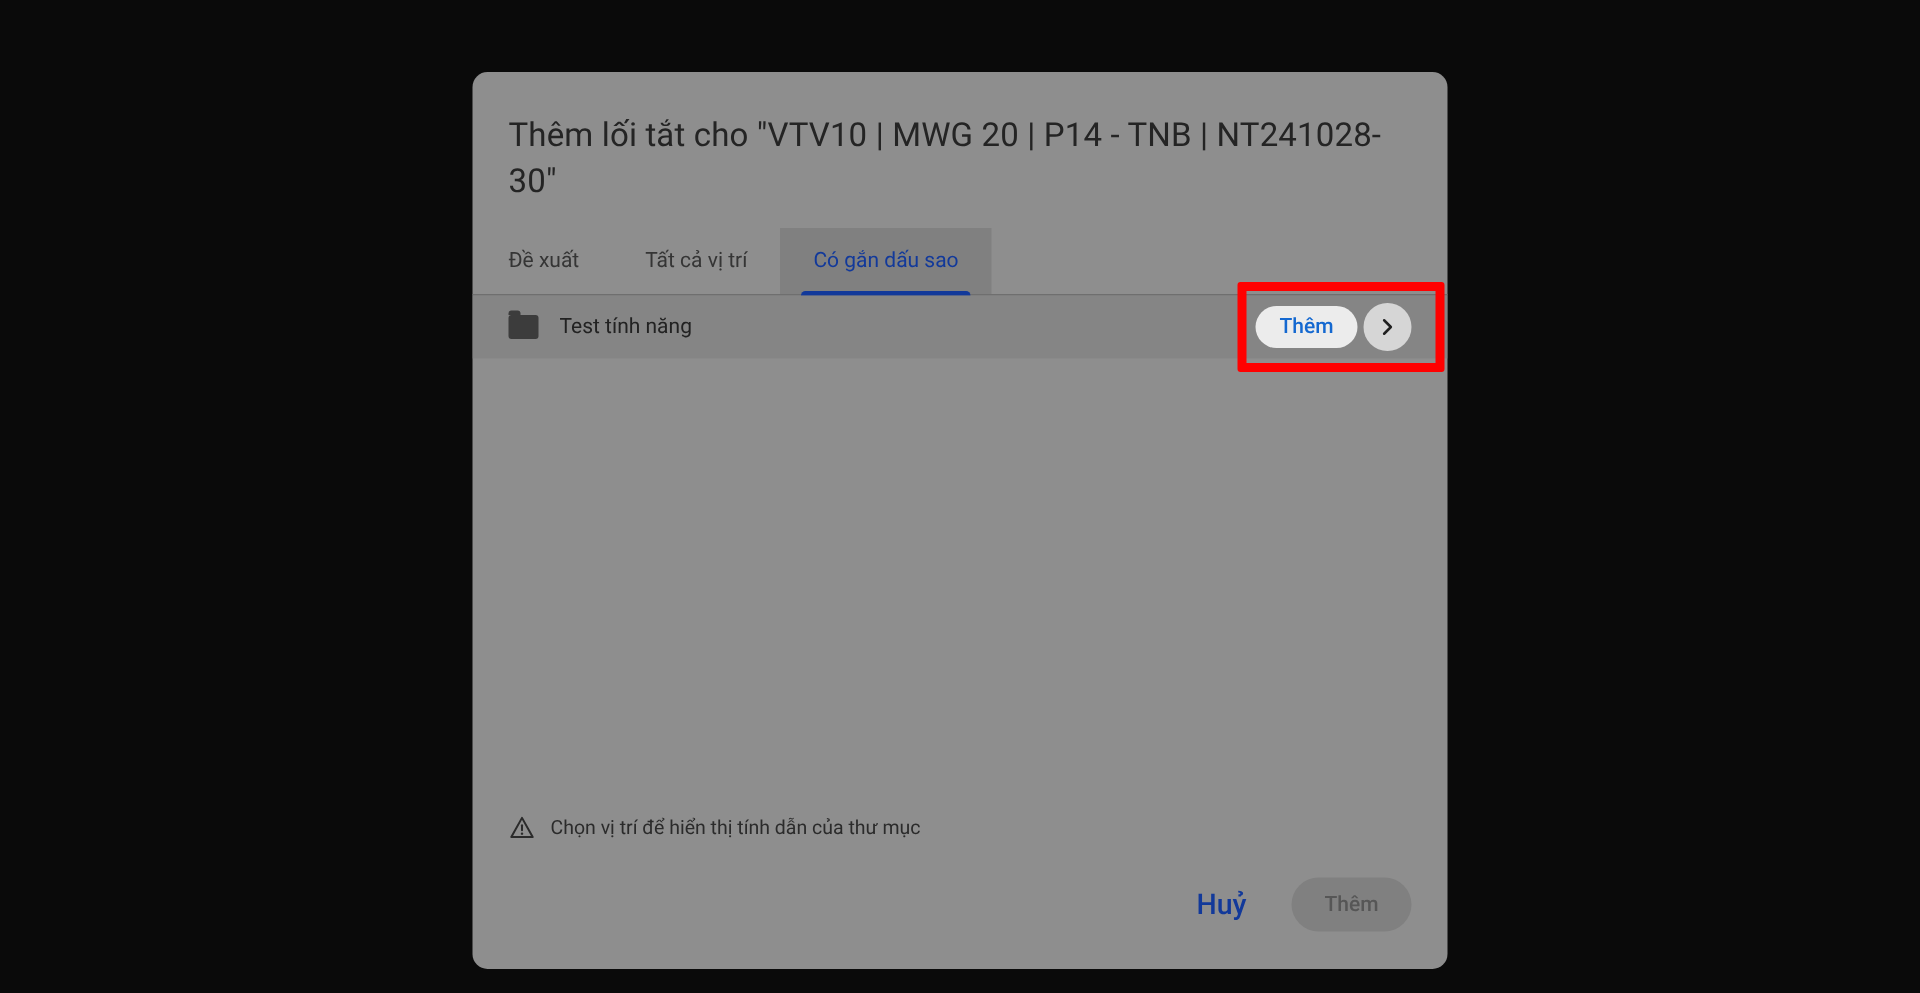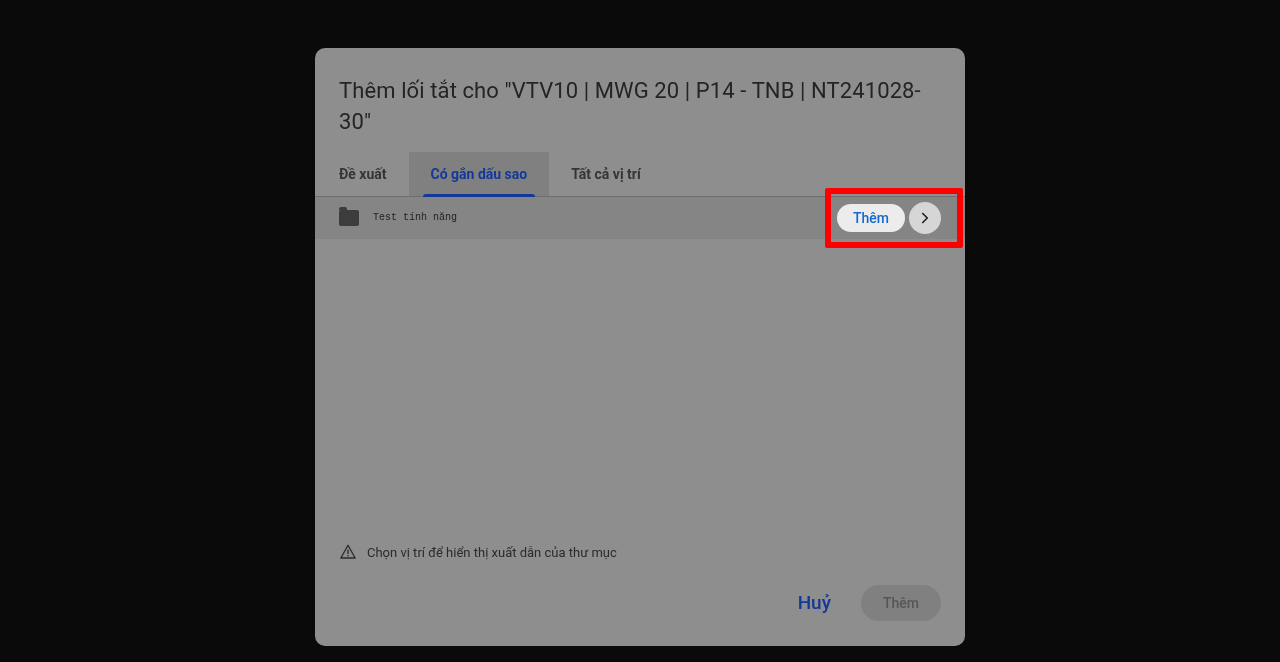--- a/index.html
+++ b/index.html
@@ -44,21 +44,21 @@
     }
     .tabs {
       display: flex;
       padding: 0 24px;
       border-bottom: 1px solid #6f6f6f;
       margin-top: 14px;
     }
     .tab {
       padding: 14px 22px;
       font-size: 14px;
-      font-weight: 700;
+      font-weight: 400;
       color: #353535;
       cursor: pointer;
       position: relative;
       border: none;
       background: transparent;
       font-family: inherit;
     }
     .tab:first-child {
       padding-left: 0;
     }
@@ -103,25 +103,24 @@
       content: '';
       position: absolute;
       top: -3px;
       left: 0;
       width: 8px;
       height: 3px;
       background: #3c3c3c;
       border-radius: 2px 2px 0 0;
     }
     .folder-name {
-      font-size: 10px;
+      font-size: 14px;
       color: #222;
       font-weight: 400;
       flex: 1;
-      font-family: Liberation Mono, monospace;
     }
     .row-actions {
       display: flex;
       align-items: center;
       gap: 4px;
     }
     .add-chip {
       background: #ececec;
       color: #1468d0;
       border-radius: 18px;
@@ -208,22 +207,22 @@
 
 <div class="overlay">
   <div class="dialog">
 
     <div class="dialog-header">
       <h2 class="dialog-title">Thêm lối tắt cho "VTV10 | MWG 20 | P14 - TNB | NT241028-30"</h2>
     </div>
 
     <div class="tabs">
       <button class="tab">Đề xuất</button>
+      <button class="tab">Tất cả vị trí</button>
       <button class="tab active">Có gắn dấu sao</button>
-      <button class="tab">Tất cả vị trí</button>
     </div>
 
     <div class="folder-list">
       <div class="folder-row hovered">
         <span class="folder-icon"></span>
         <span class="folder-name">Test tính năng</span>
         <div class="row-actions">
           <button class="add-chip">Thêm</button>
           <button class="nav-chip">
             <svg viewBox="0 0 24 24">
@@ -234,21 +233,21 @@
       </div>
 
     </div>
 
     <div class="footer-hint">
       <svg class="hint-icon" viewBox="0 0 24 24">
         <path d="M12 3 L21.5 20 L2.5 20 Z" fill="none" stroke="#2b2b2b" stroke-width="1.8" stroke-linejoin="round"></path>
         <line x1="12" y1="9.5" x2="12" y2="14" stroke="#2b2b2b" stroke-width="1.8" stroke-linecap="round"></line>
         <circle cx="12" cy="17" r="1.1" fill="#2b2b2b"></circle>
       </svg>
-      <span>Chọn vị trí để hiển thị xuất dẫn của thư mục</span>
+      <span>Chọn vị trí để hiển thị tính dẫn của thư mục</span>
     </div>
 
     <div class="dialog-footer">
       <button class="btn-cancel">Huỷ</button>
       <button class="btn-primary">Thêm</button>
     </div>
 
   </div>
 </div>
 

